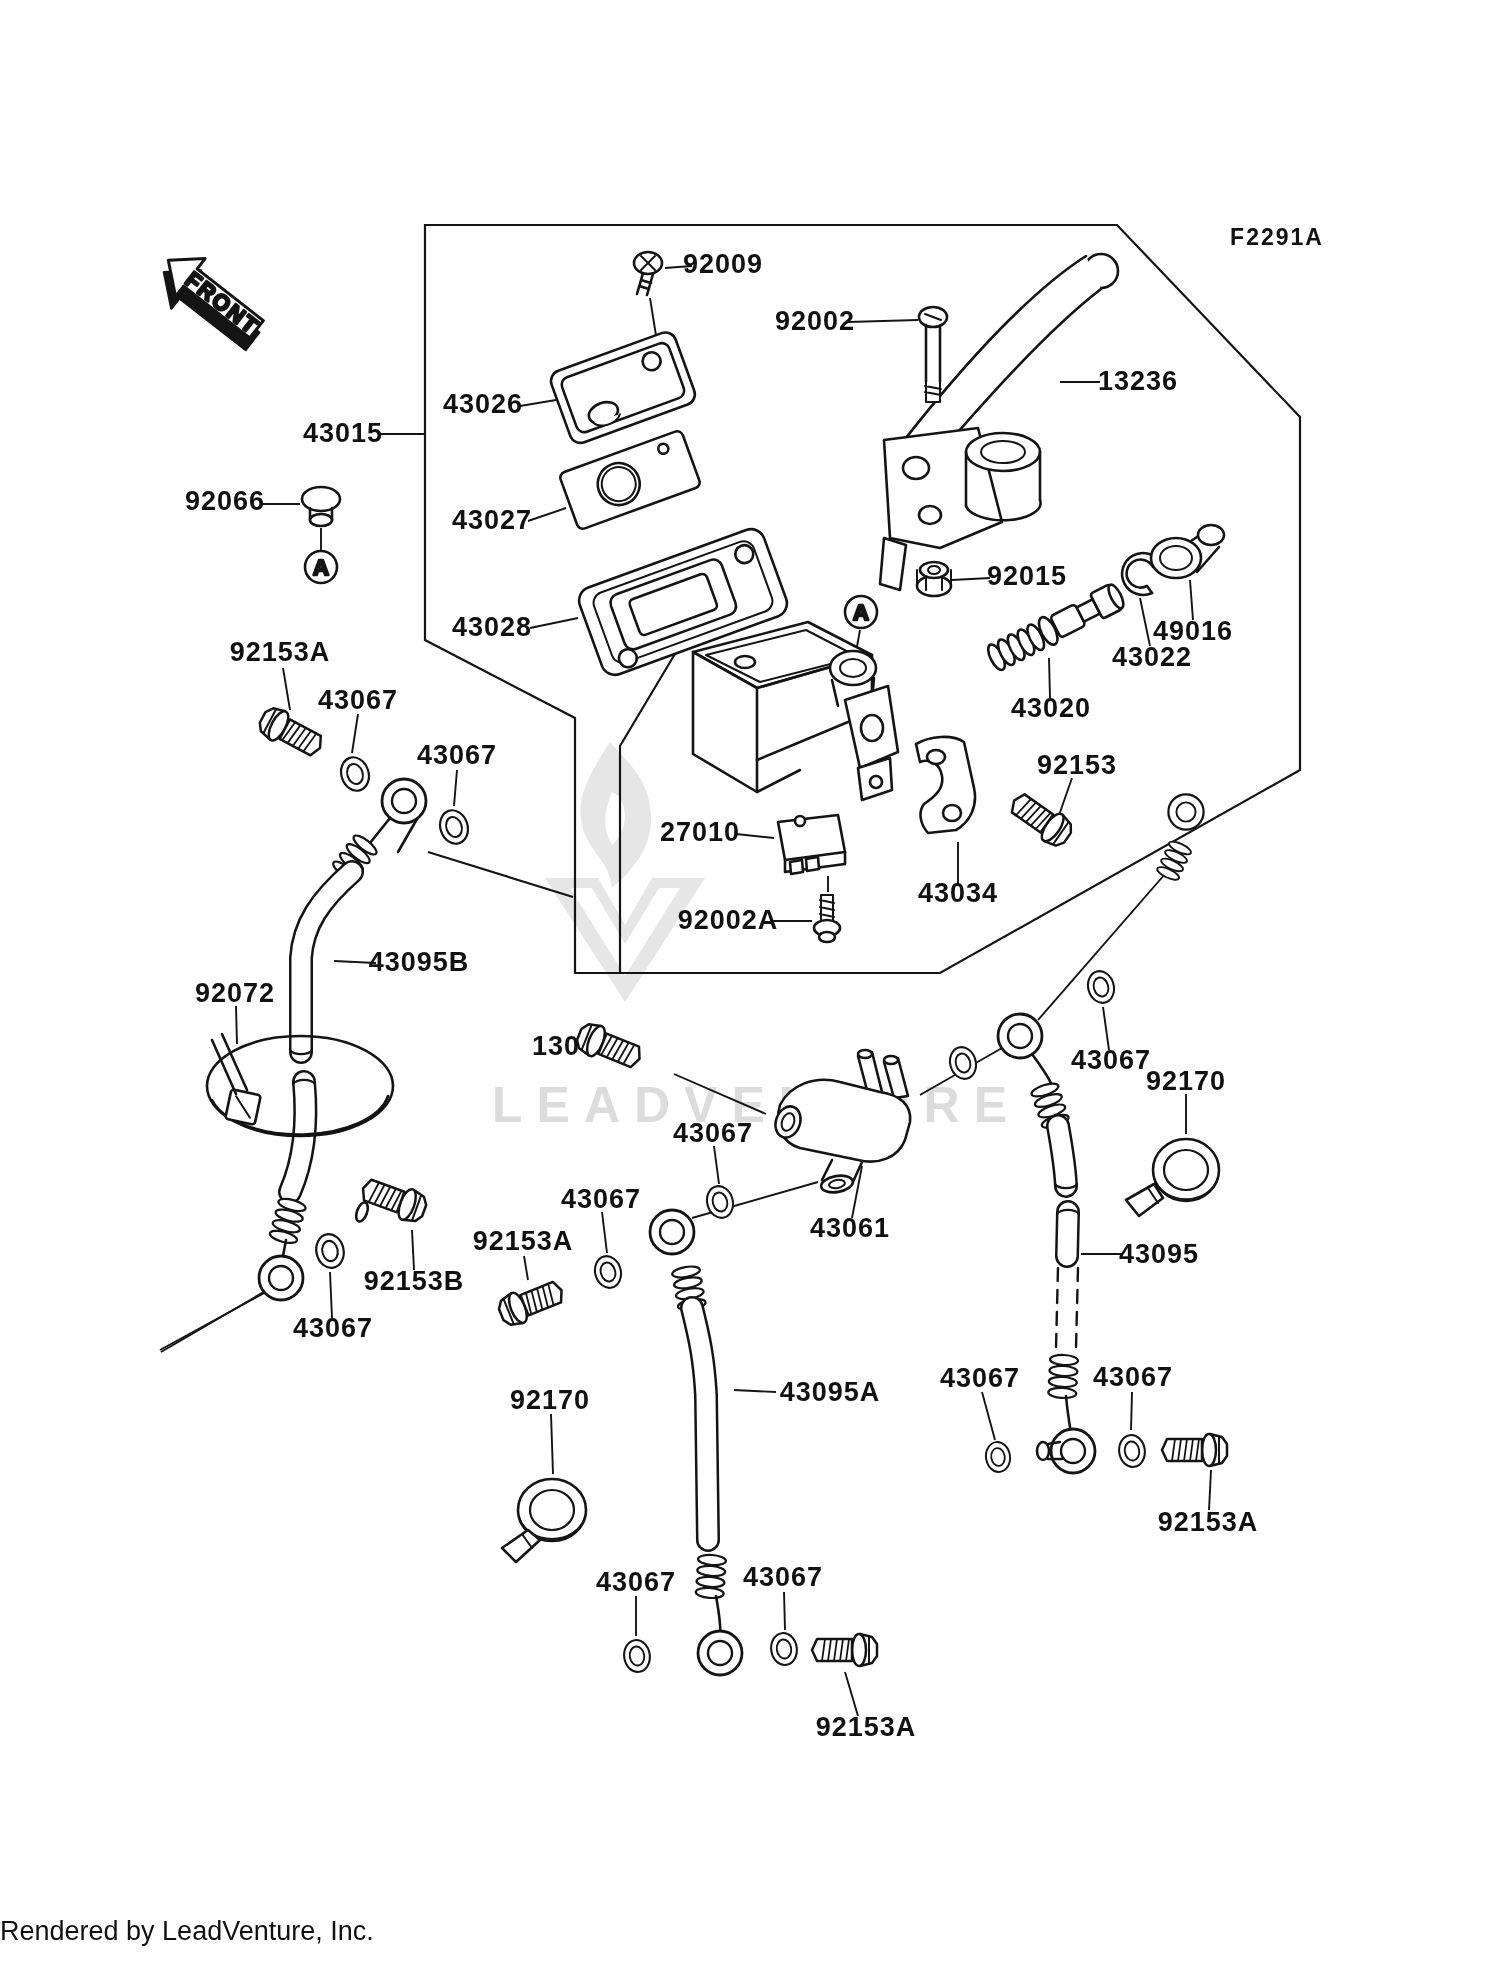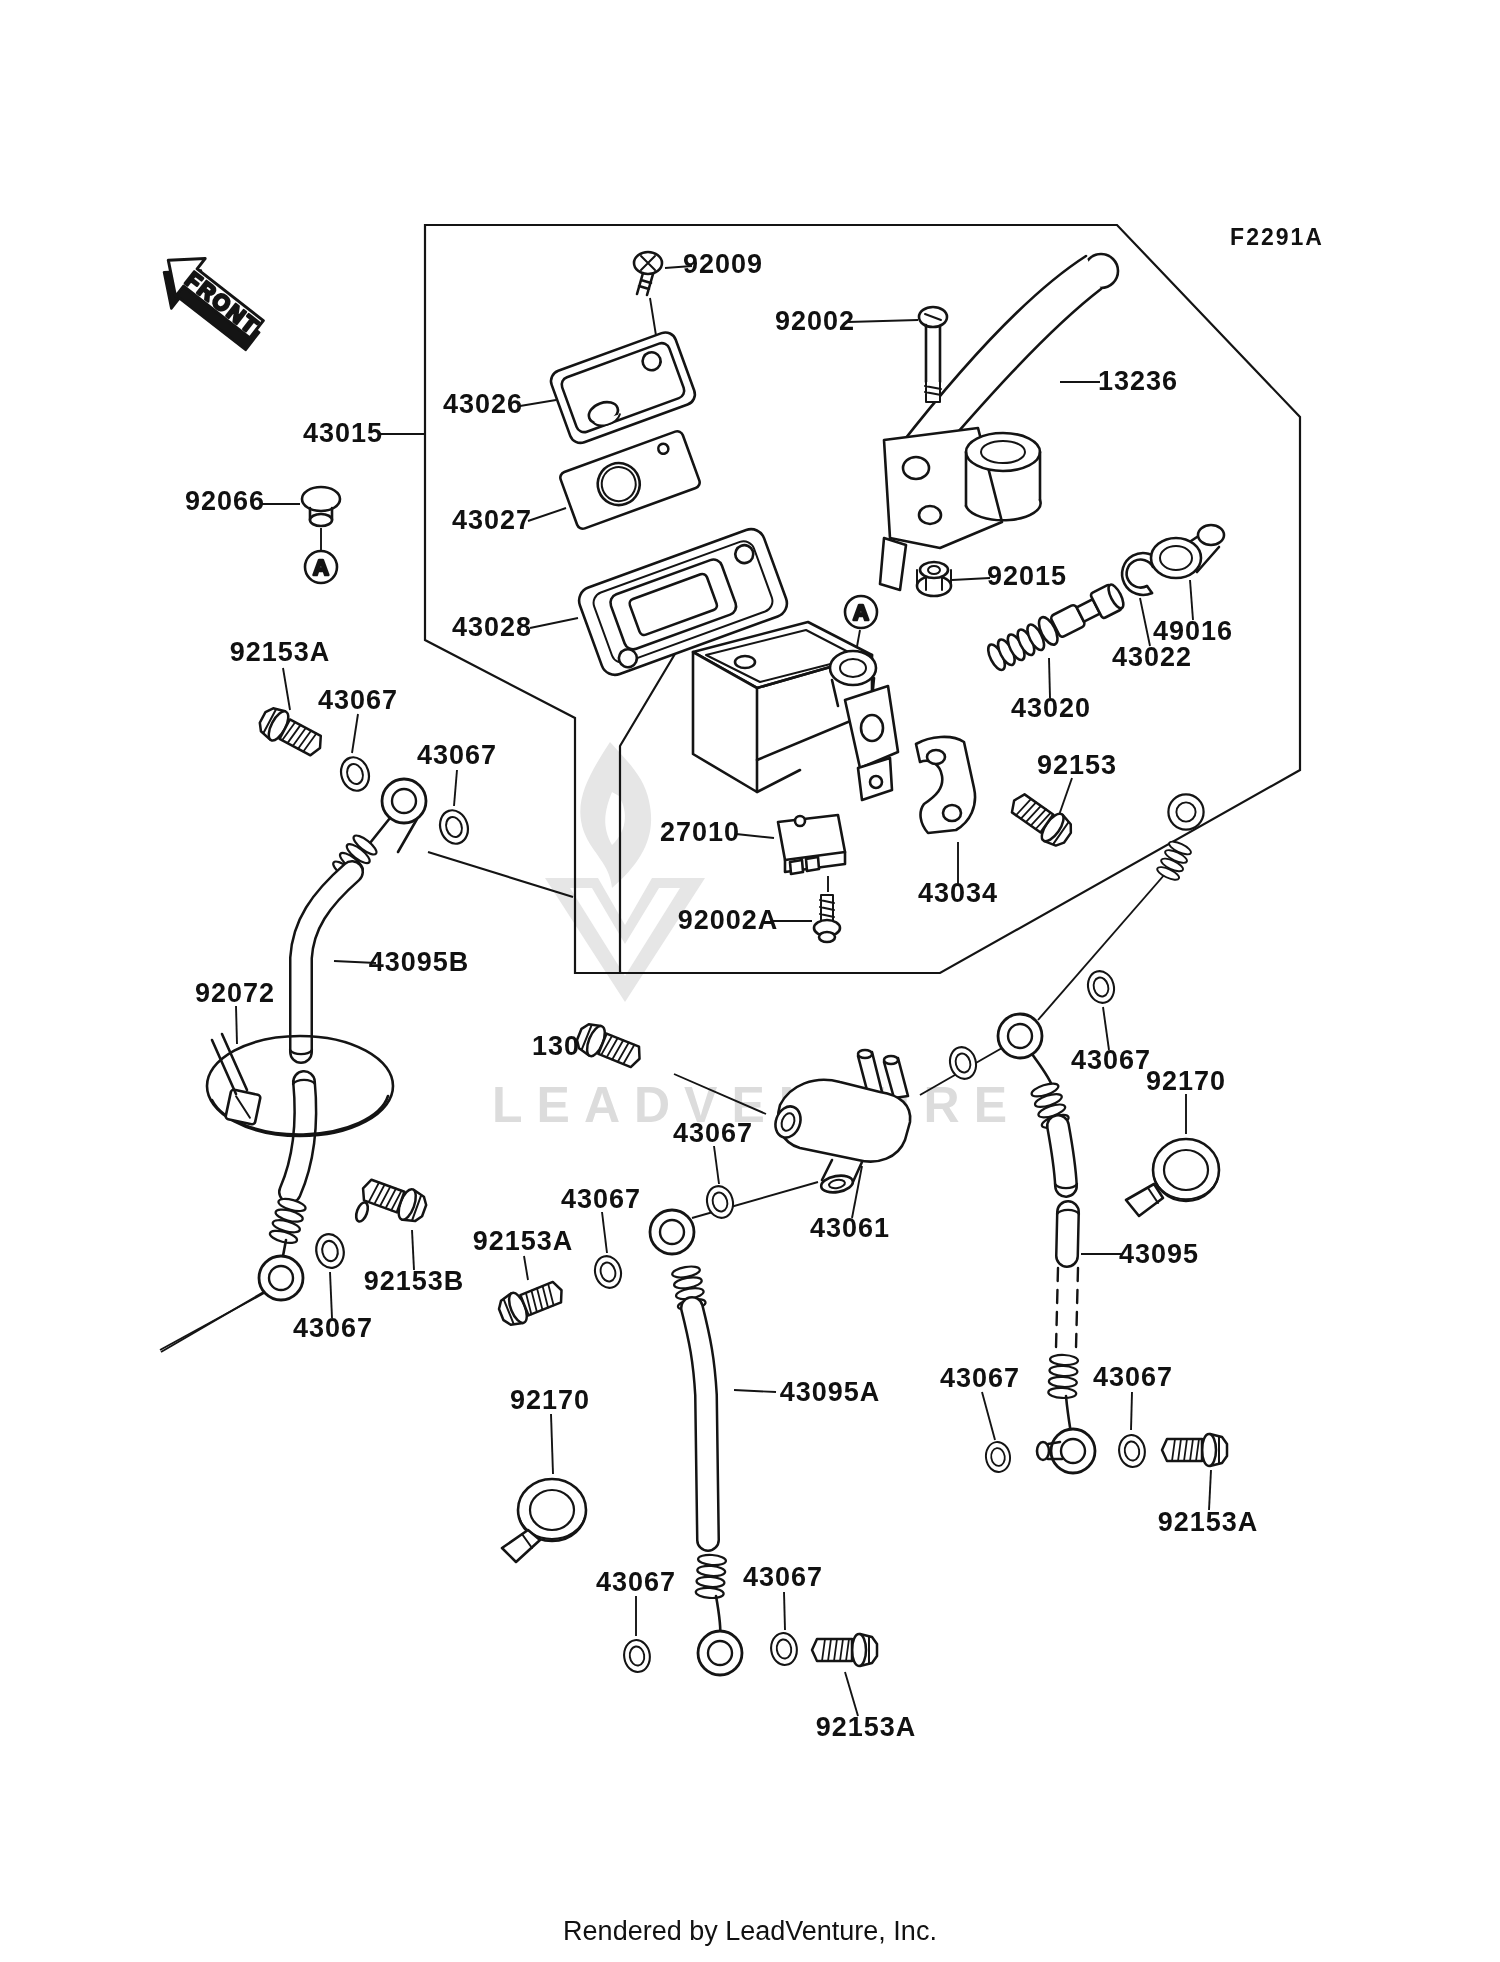--- a/index.html
+++ b/index.html
@@ -9,21 +9,21 @@
   .plabel{font-family:"Liberation Sans","DejaVu Sans",sans-serif;font-weight:bold;
           font-size:27px;fill:#111;text-anchor:middle;letter-spacing:1px;}
   .figcode{font-family:"Liberation Sans","DejaVu Sans",sans-serif;font-weight:bold;
            font-size:23px;fill:#111;text-anchor:middle;letter-spacing:2px;}
   .calloutA{font-family:"Liberation Sans","DejaVu Sans",sans-serif;font-weight:bold;
             font-size:22px;fill:#111;text-anchor:middle;}
   .wmtext{font-family:"Liberation Sans","DejaVu Sans",sans-serif;font-weight:bold;
           font-size:50px;fill:#dcdcdc;letter-spacing:14px;}
   .fronttext{font-family:"Liberation Sans","DejaVu Sans",sans-serif;font-weight:bold;
              font-size:22px;fill:#111;letter-spacing:2px;}
-  #footer{position:absolute;left:0;right:0;top:1916px;text-align:center;
+  #footer{position:absolute;left:0;right:0;top:1916px;
           font-size:27px;color:#111;font-family:"Liberation Sans","DejaVu Sans",sans-serif;}
 </style>
 </head>
 <body>
 
 <div id="stage">
 <svg width="1500" height="1962" viewBox="0 0 1500 1962" xmlns="http://www.w3.org/2000/svg">
 
   <defs>
     <g id="washer">

